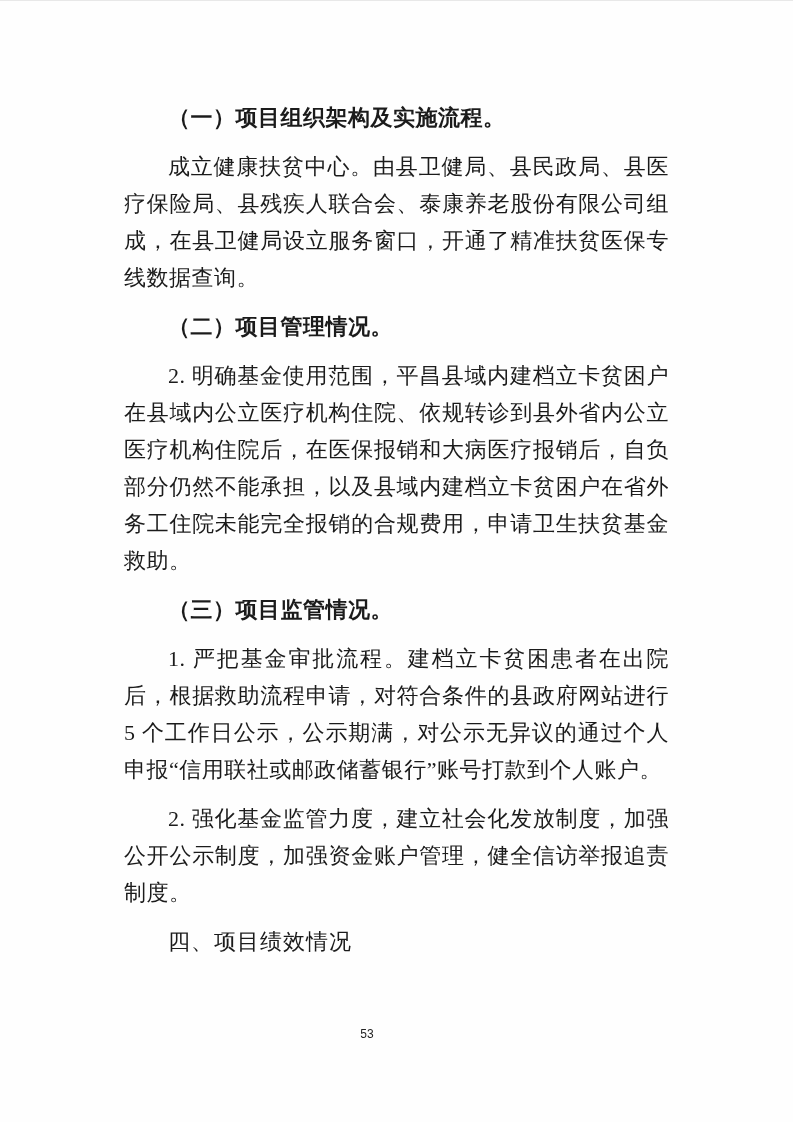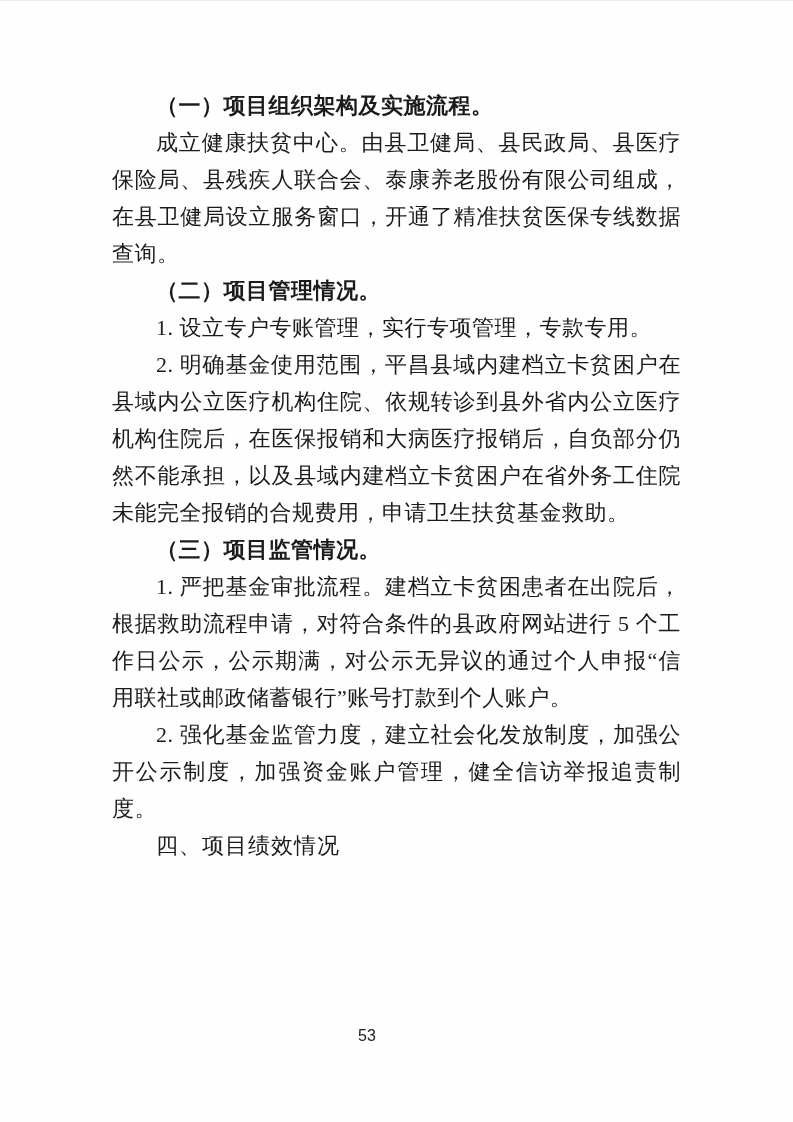--- a/index.html
+++ b/index.html
@@ -23,21 +23,21 @@
   .doc-body {
     position: absolute;
     top: 86px;
     left: 112px;
     width: 569px;
   }
   .doc-body > div {
     font-size: 22px;
     line-height: 37px;
     text-indent: 2em;
-    margin: 0;
+    margin: 12px;
   }
   .para {
     text-align: justify;
     text-justify: inter-character;
     letter-spacing: 0.5px;
   }
   .h-bold {
     font-weight: bold;
     letter-spacing: 0.5px;
   }
@@ -45,34 +45,33 @@
     font-family: Liberation Serif, serif;
     letter-spacing: 1px;
   }
   .page-number {
     position: absolute;
     top: 1026px;
     left: 0;
     width: 734px;
     text-align: center;
     font-family: "Liberation Sans", "DejaVu Sans", sans-serif;
-    font-size: 16px;
+    font-size: 12px;
     color: #222222;
   }
 </style>
 </head>
 <body>
 
 <div class="page">
   <div class="doc-body">
 
   <div class="h-bold">（一）项目组织架构及实施流程。</div>
       <div class="para">成立健康扶贫中心。由县卫健局、县民政局、县医疗保险局、县残疾人联合会、泰康养老股份有限公司组成，在县卫健局设立服务窗口，开通了精准扶贫医保专线数据查询。</div>
       <div class="h-bold">（二）项目管理情况。</div>
-      <div class="para">1. 设立专户专账管理，实行专项管理，专款专用。</div>
       <div class="para">2. 明确基金使用范围，平昌县域内建档立卡贫困户在县域内公立医疗机构住院、依规转诊到县外省内公立医疗机构住院后，在医保报销和大病医疗报销后，自负部分仍然不能承担，以及县域内建档立卡贫困户在省外务工住院未能完全报销的合规费用，申请卫生扶贫基金救助。</div>
       <div class="h-bold">（三）项目监管情况。</div>
       <div class="para">1. 严把基金审批流程。建档立卡贫困患者在出院后，根据救助流程申请，对符合条件的县政府网站进行 5 个工作日公示，公示期满，对公示无异议的通过个人申报“信用联社或邮政储蓄银行”账号打款到个人账户。</div>
       <div class="para">2. 强化基金监管力度，建立社会化发放制度，加强公开公示制度，加强资金账户管理，健全信访举报追责制度。</div>
       <div class="h-sans">四、项目绩效情况</div>
     </div>
   <div class="page-number">53</div>
 </div>
 
 </body></html>

